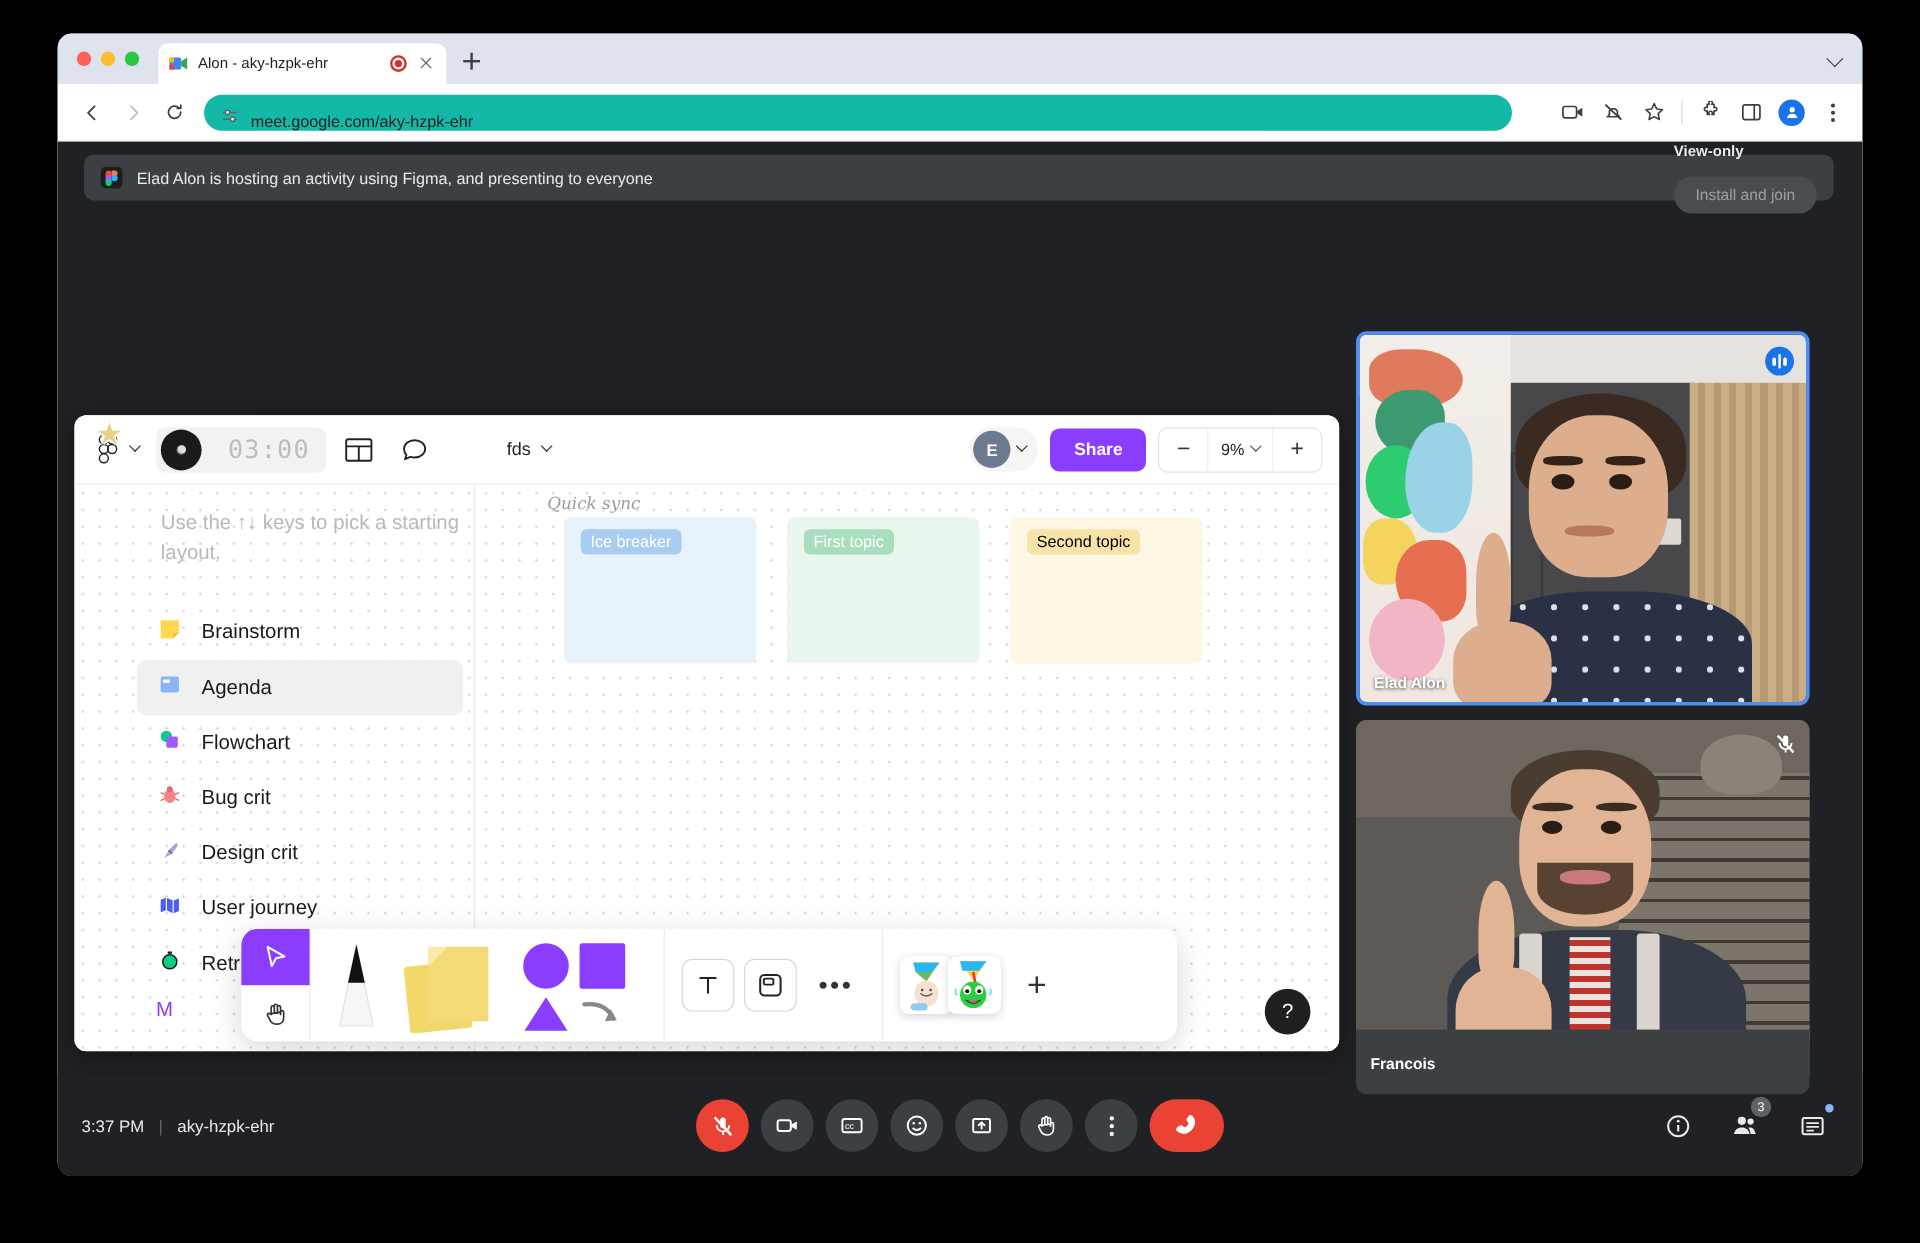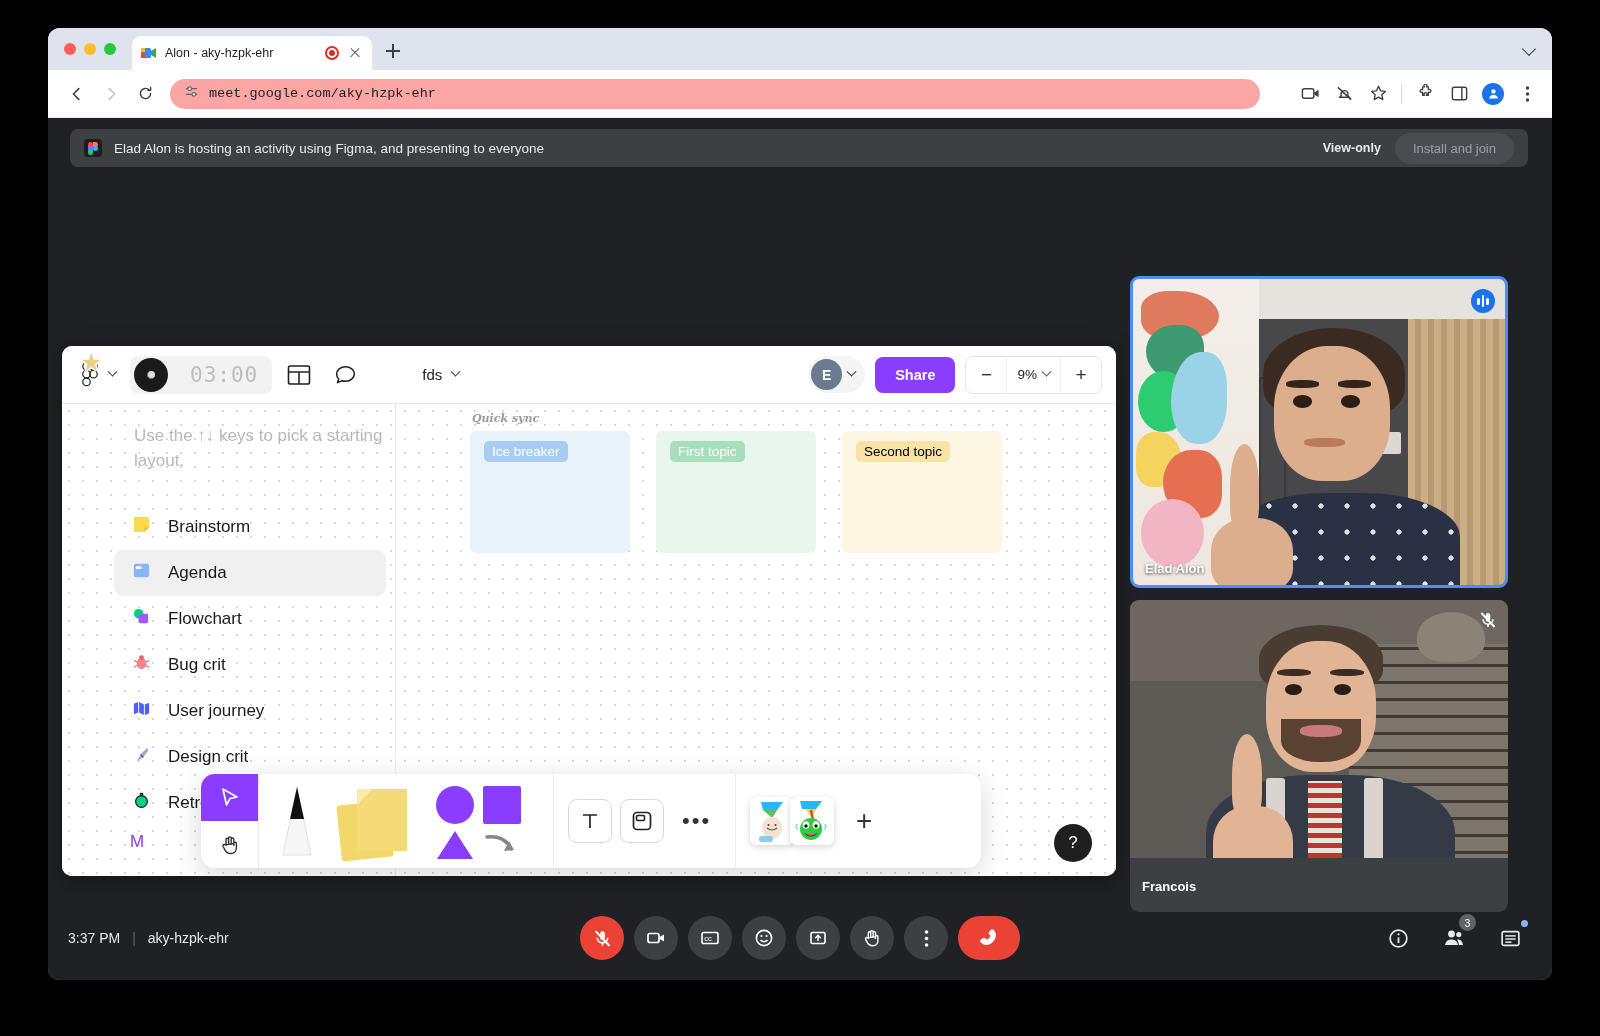--- a/index.html
+++ b/index.html
@@ -96,28 +96,27 @@
   .nav-btn {
     width: 30px; height: 30px;
     display: flex; align-items: center; justify-content: center;
     color: #3c4043;
     border-radius: 50%;
   }
   .nav-btn.disabled { color: #bdc1c6; }
   .url-box {
     flex: 1;
     height: 30px;
-    background: #fca5a5;
+    background: #14b8a6;
     border-radius: 16px;
-    display: flex; align-items: center;
+    display: flex; align-items: flex-end;
     padding: 0 14px;
     gap: 10px;
     margin: 0 6px;
     max-width: 1090px;
-    font-family: Liberation Mono, monospace;
   }
   .url-text { font-size: 13.5px; color: #202124; }
   .omni-right { display: flex; align-items: center; gap: 12px; margin-left: auto; }
   .omni-icon { width: 22px; height: 22px; display:flex; align-items:center; justify-content:center; color: #3c4043; }
   .omni-sep { width: 1px; height: 20px; background: #dadce0; }
   .profile-circle {
     width: 22px; height: 22px; border-radius: 50%;
     background: #1a73e8;
     display: flex; align-items: center; justify-content: center;
     color: #fff;
@@ -149,21 +148,21 @@
     margin-right: 12px;
     overflow: hidden;
   }
   .figma-badge span { position: absolute; width: 5px; height: 5px; }
   .fg1 { left: 4px; top: 3px; background: #f24e1e; border-radius: 3px 3px 0 0; }
   .fg2 { left: 9px; top: 3px; background: #ff7262; border-radius: 0 3px 3px 0; }
   .fg3 { left: 4px; top: 7px; background: #a259ff; }
   .fg4 { left: 9px; top: 7px; background: #1abcfe; border-radius: 50%; }
   .fg5 { left: 4px; top: 11px; background: #0acf83; border-radius: 0 0 3px 3px; }
   .notif-text { font-size: 13.5px; color: #e8eaed; }
-  .notif-right { margin-left: auto; display: flex; align-items: center; gap: 14px; }
+  .notif-right { margin-left: auto; display: flex; gap: 14px; flex-direction: column; }
   .view-only { font-size: 12.5px; color: #e8eaed; font-weight: bold; }
   .install-btn {
     background: #494c50;
     color: #9aa0a6;
     font-size: 13px;
     border: none;
     border-radius: 18px;
     padding: 8px 18px;
   }
 
@@ -291,24 +290,24 @@
     height: 46px; padding: 0 16px;
     border-radius: 9px;
     font-size: 17px; color: #1a1a1a;
   }
   .layout-item.active { background: #f0f0f0; }
   .layout-emoji { font-size: 19px; width: 22px; text-align: center; }
   .more-link { padding-left: 16px; font-size: 17px; color: #8b3dff; margin-top: 6px; }
 
   
   .board-title {
-    position: absolute; left: 410px; top: 8px;
+    position: absolute; left: 394px; top: 8px;
     font-family: "DejaVu Serif", serif;
     font-style: italic;
-    font-size: 11px; color: #9b9b9b; font-weight: bold;
+    font-size: 14px; color: #9b9b9b;
   }
   .board-cols { position: absolute; left: 408px; top: 27px; display: flex; gap: 26px; }
   .board-col {
     width: 160px; height: 122px;
     border-radius: 6px;
     padding: 10px 0 0 14px;
   }
   .col-blue { background: #e8f2fb; }
   .col-green { background: #e9f6ed; }
   .col-yellow { background: #fdf6e3; }
@@ -732,34 +731,34 @@
                     <line x1="18" y1="8" x2="14.5" y2="9.5" stroke="#e8636b" stroke-width="1.2"></line>
                     <line x1="2" y1="15" x2="5.5" y2="13" stroke="#e8636b" stroke-width="1.2"></line>
                     <line x1="18" y1="15" x2="14.5" y2="13" stroke="#e8636b" stroke-width="1.2"></line>
                   </svg>
               </span>
               <span>Bug crit</span>
             </div>
             <div class="layout-item">
               <span class="layout-emoji">
                 <svg width="19" height="19" viewBox="0 0 20 20">
+                    <path d="M16 3 L9 10 L5 17 L12 13 L17 6 Z" fill="#b39ddb"></path>
+                    <path d="M9 10 L12 13" stroke="#6a4fa3" stroke-width="1.2"></path>
+                  </svg>
+              </span>
+              <span>Design crit</span>
+            </div>
+            <div class="layout-item">
+              <span class="layout-emoji">
+                <svg width="19" height="19" viewBox="0 0 20 20">
                     <path d="M2 5 L7 3 L13 6 L18 4 V15 L13 17 L7 14 L2 16 Z" fill="#4c5ef7"></path>
                     <path d="M7 3 V14 M13 6 V17" stroke="#fff" stroke-width="1"></path>
                   </svg>
               </span>
               <span>User journey</span>
-            </div>
-            <div class="layout-item">
-              <span class="layout-emoji">
-                <svg width="19" height="19" viewBox="0 0 20 20">
-                    <path d="M16 3 L9 10 L5 17 L12 13 L17 6 Z" fill="#b39ddb"></path>
-                    <path d="M9 10 L12 13" stroke="#6a4fa3" stroke-width="1.2"></path>
-                  </svg>
-              </span>
-              <span>Design crit</span>
             </div>
             <div class="layout-item">
               <span class="layout-emoji">
                 <svg width="19" height="19" viewBox="0 0 20 20">
                     <circle cx="10" cy="11" r="6.2" fill="#0acf83" stroke="#111" stroke-width="1.2"></circle>
                     <rect x="8.2" y="2" width="3.6" height="2" fill="#111"></rect>
                   </svg>
               </span>
               <span>Retro</span>
             </div>

